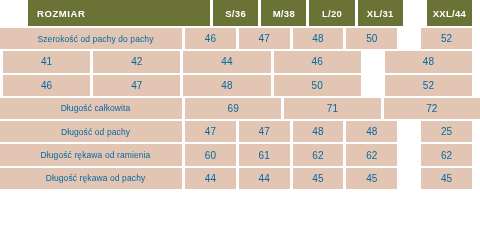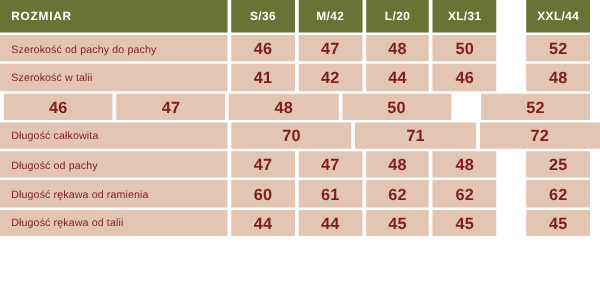--- a/index.html
+++ b/index.html
@@ -63,62 +63,63 @@
     margin-left: 24px;
   }
 
   
   .header-row .cell {
     background: #6b7235;
     color: #ffffff;
   }
   .header-row {
     flex: 0 0 26px;
+    padding-left: 28px;
   }
   .header-label-text {
     font-size: 9.5px;
     font-weight: bold;
     letter-spacing: 0.6px;
   }
   .header-size-text {
     font-size: 9.5px;
     font-weight: bold;
     letter-spacing: 0.3px;
   }
 
   
   .body-row .cell {
     background: #e3c5b4;
-    color: #7f1d1d;
+    color: #0369a1;
+    justify-content: center;
   }
   .row-label-text {
     font-size: 8.5px;
     letter-spacing: 0.1px;
     white-space: nowrap;
   }
   .row-value-text {
-    font-size: 13px;
+    font-size: 10px;
     letter-spacing: 0.1px;
-    font-weight: bold;
   }
 </style>
 </head>
 <body>
 
 <div id="size-table">
 
   <div class="table-row header-row">
     <div class="cell cell-label">
       <span class="header-label-text">ROZMIAR</span>
     </div>
     <div class="cell cell-size">
       <span class="header-size-text">S/36</span>
     </div>
     <div class="cell cell-size">
-      <span class="header-size-text">M/42</span>
+      <span class="header-size-text">M/38</span>
     </div>
     <div class="cell cell-size">
       <span class="header-size-text">L/20</span>
     </div>
     <div class="cell cell-size">
       <span class="header-size-text">XL/31</span>
     </div>
     <div class="cell cell-size last">
       <span class="header-size-text">XXL/44</span>
     </div>
@@ -139,23 +140,20 @@
     </div>
     <div class="cell cell-size">
       <span class="row-value-text">50</span>
     </div>
     <div class="cell cell-size last">
       <span class="row-value-text">52</span>
     </div>
   </div>
 
   <div class="table-row body-row">
-    <div class="cell cell-label">
-      <span class="row-label-text">Szerokość w talii</span>
-    </div>
     <div class="cell cell-size">
       <span class="row-value-text">41</span>
     </div>
     <div class="cell cell-size">
       <span class="row-value-text">42</span>
     </div>
     <div class="cell cell-size">
       <span class="row-value-text">44</span>
     </div>
     <div class="cell cell-size">
@@ -182,21 +180,21 @@
     <div class="cell cell-size last">
       <span class="row-value-text">52</span>
     </div>
   </div>
 
   <div class="table-row body-row">
     <div class="cell cell-label">
       <span class="row-label-text">Długość całkowita</span>
     </div>
     <div class="cell cell-size">
-      <span class="row-value-text">70</span>
+      <span class="row-value-text">69</span>
     </div>
     <div class="cell cell-size">
       <span class="row-value-text">71</span>
     </div>
     <div class="cell cell-size">
       <span class="row-value-text">72</span>
     </div>
   </div>
 
   <div class="table-row body-row">
@@ -236,21 +234,21 @@
     <div class="cell cell-size">
       <span class="row-value-text">62</span>
     </div>
     <div class="cell cell-size last">
       <span class="row-value-text">62</span>
     </div>
   </div>
 
   <div class="table-row body-row">
     <div class="cell cell-label">
-      <span class="row-label-text">Długość rękawa od talii</span>
+      <span class="row-label-text">Długość rękawa od pachy</span>
     </div>
     <div class="cell cell-size">
       <span class="row-value-text">44</span>
     </div>
     <div class="cell cell-size">
       <span class="row-value-text">44</span>
     </div>
     <div class="cell cell-size">
       <span class="row-value-text">45</span>
     </div>

